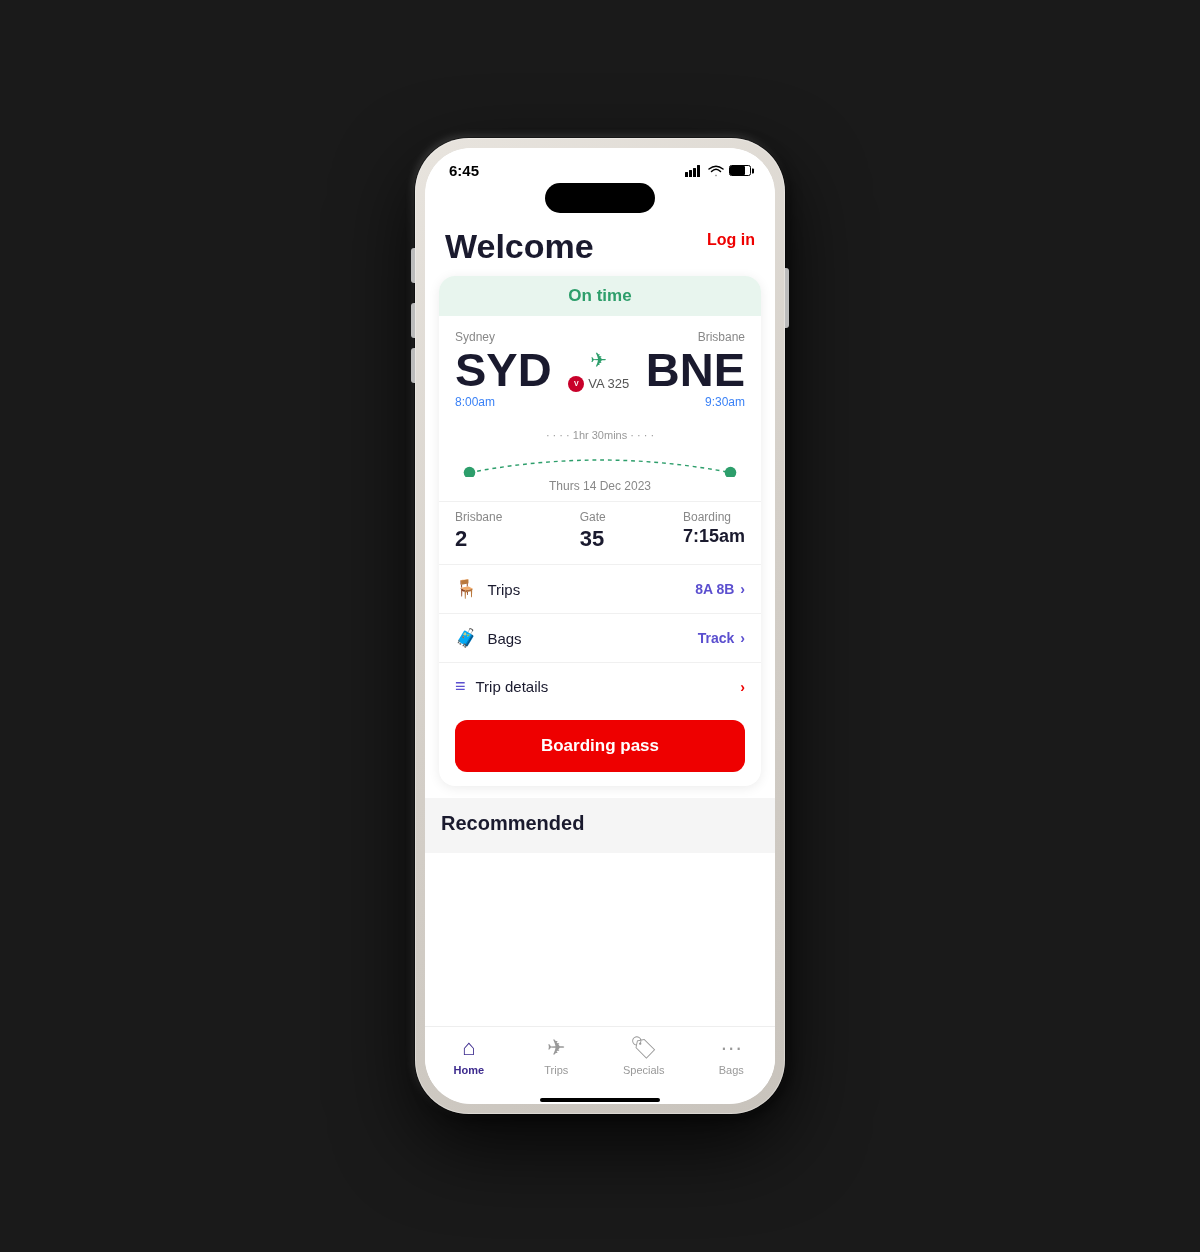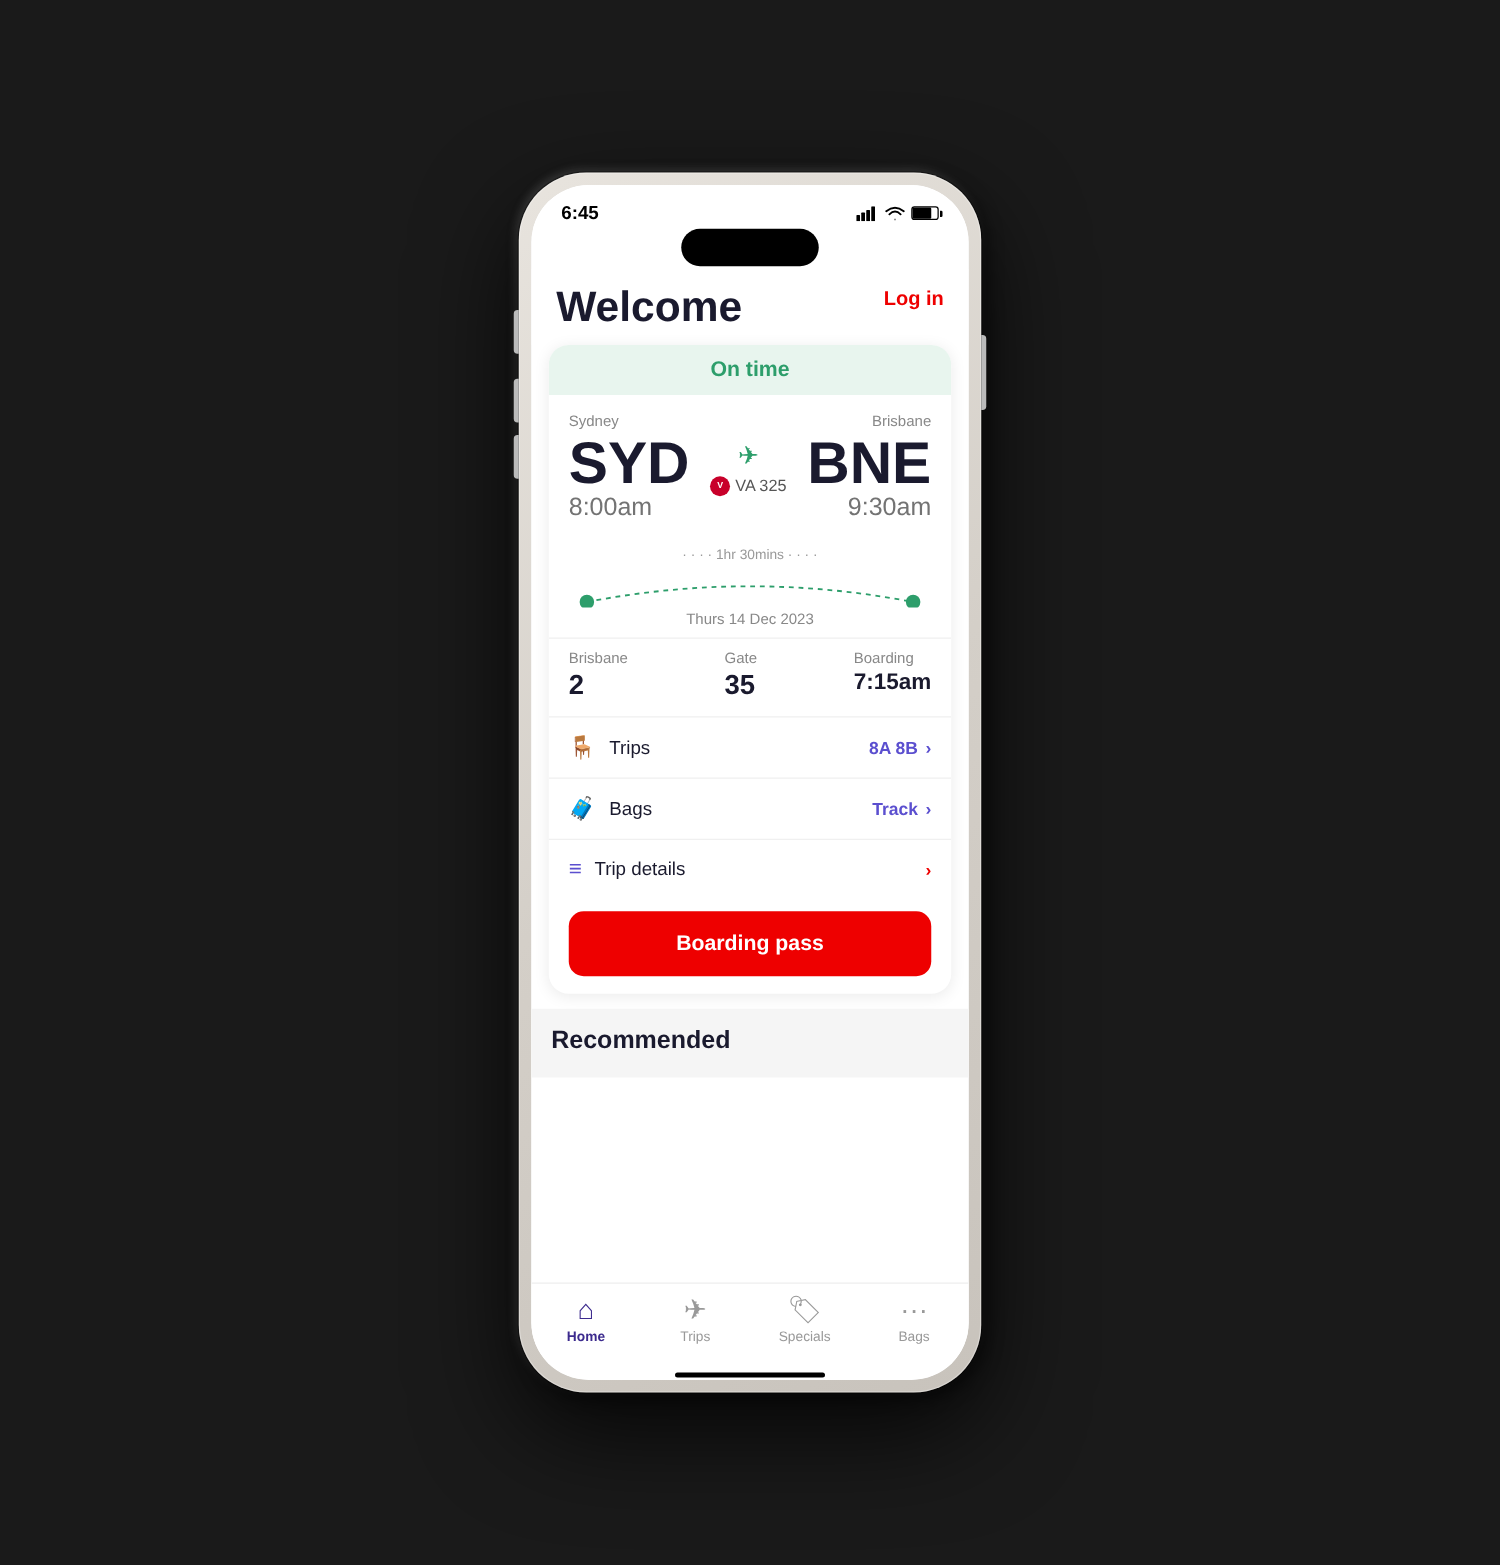--- a/index.html
+++ b/index.html
@@ -190,23 +190,23 @@
       color: #888;
       margin-bottom: 2px;
     }
     .airport-code {
       font-size: 47px;
       font-weight: 800;
       color: #1a1a2e;
       line-height: 1;
     }
     .dep-time {
-      font-size: 20px;
+      font-size: 12px;
       font-weight: 500;
-      color: #737373;
+      color: #3b82f6;
       margin-top: 2px;
     }
     .airport-code-right {
       text-align: right;
     }
     .city-name-right {
       text-align: right;
     }
 
     .flight-middle {

